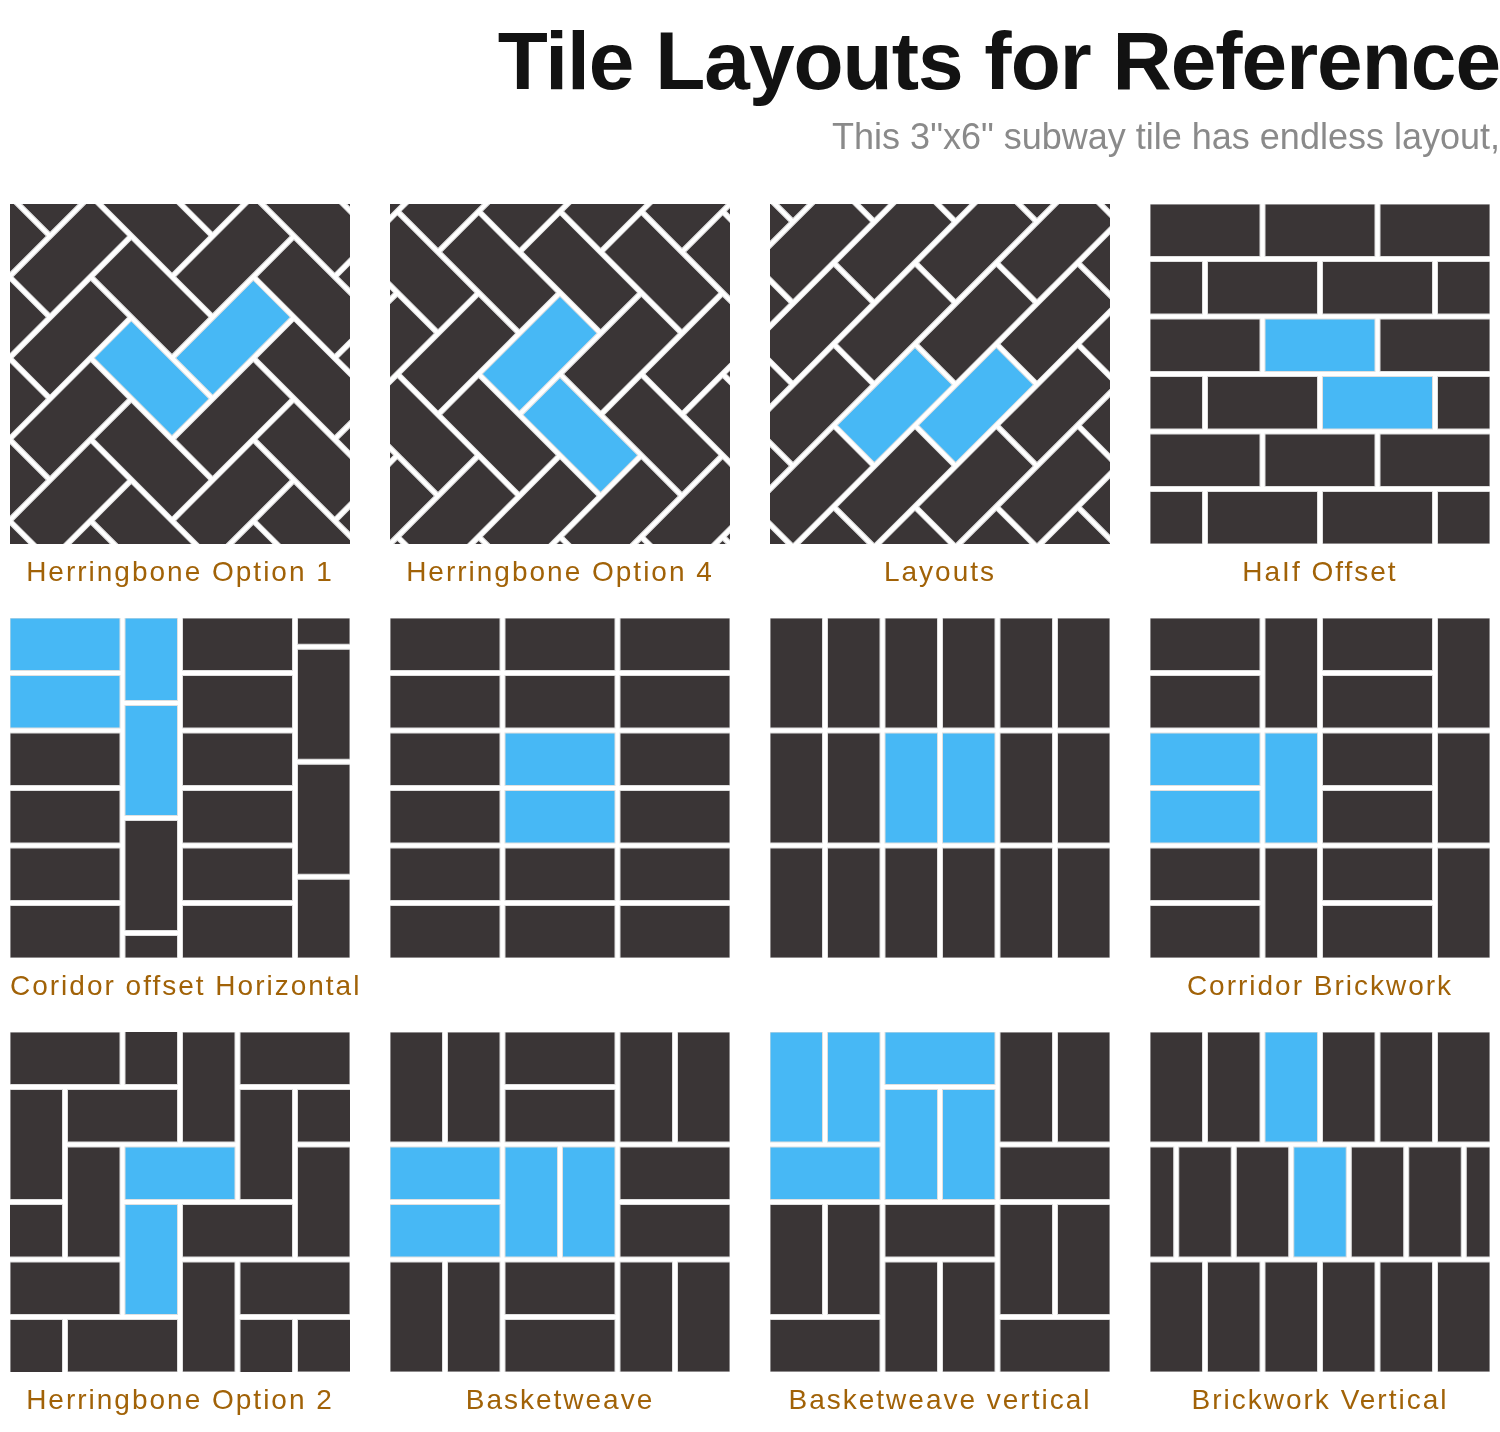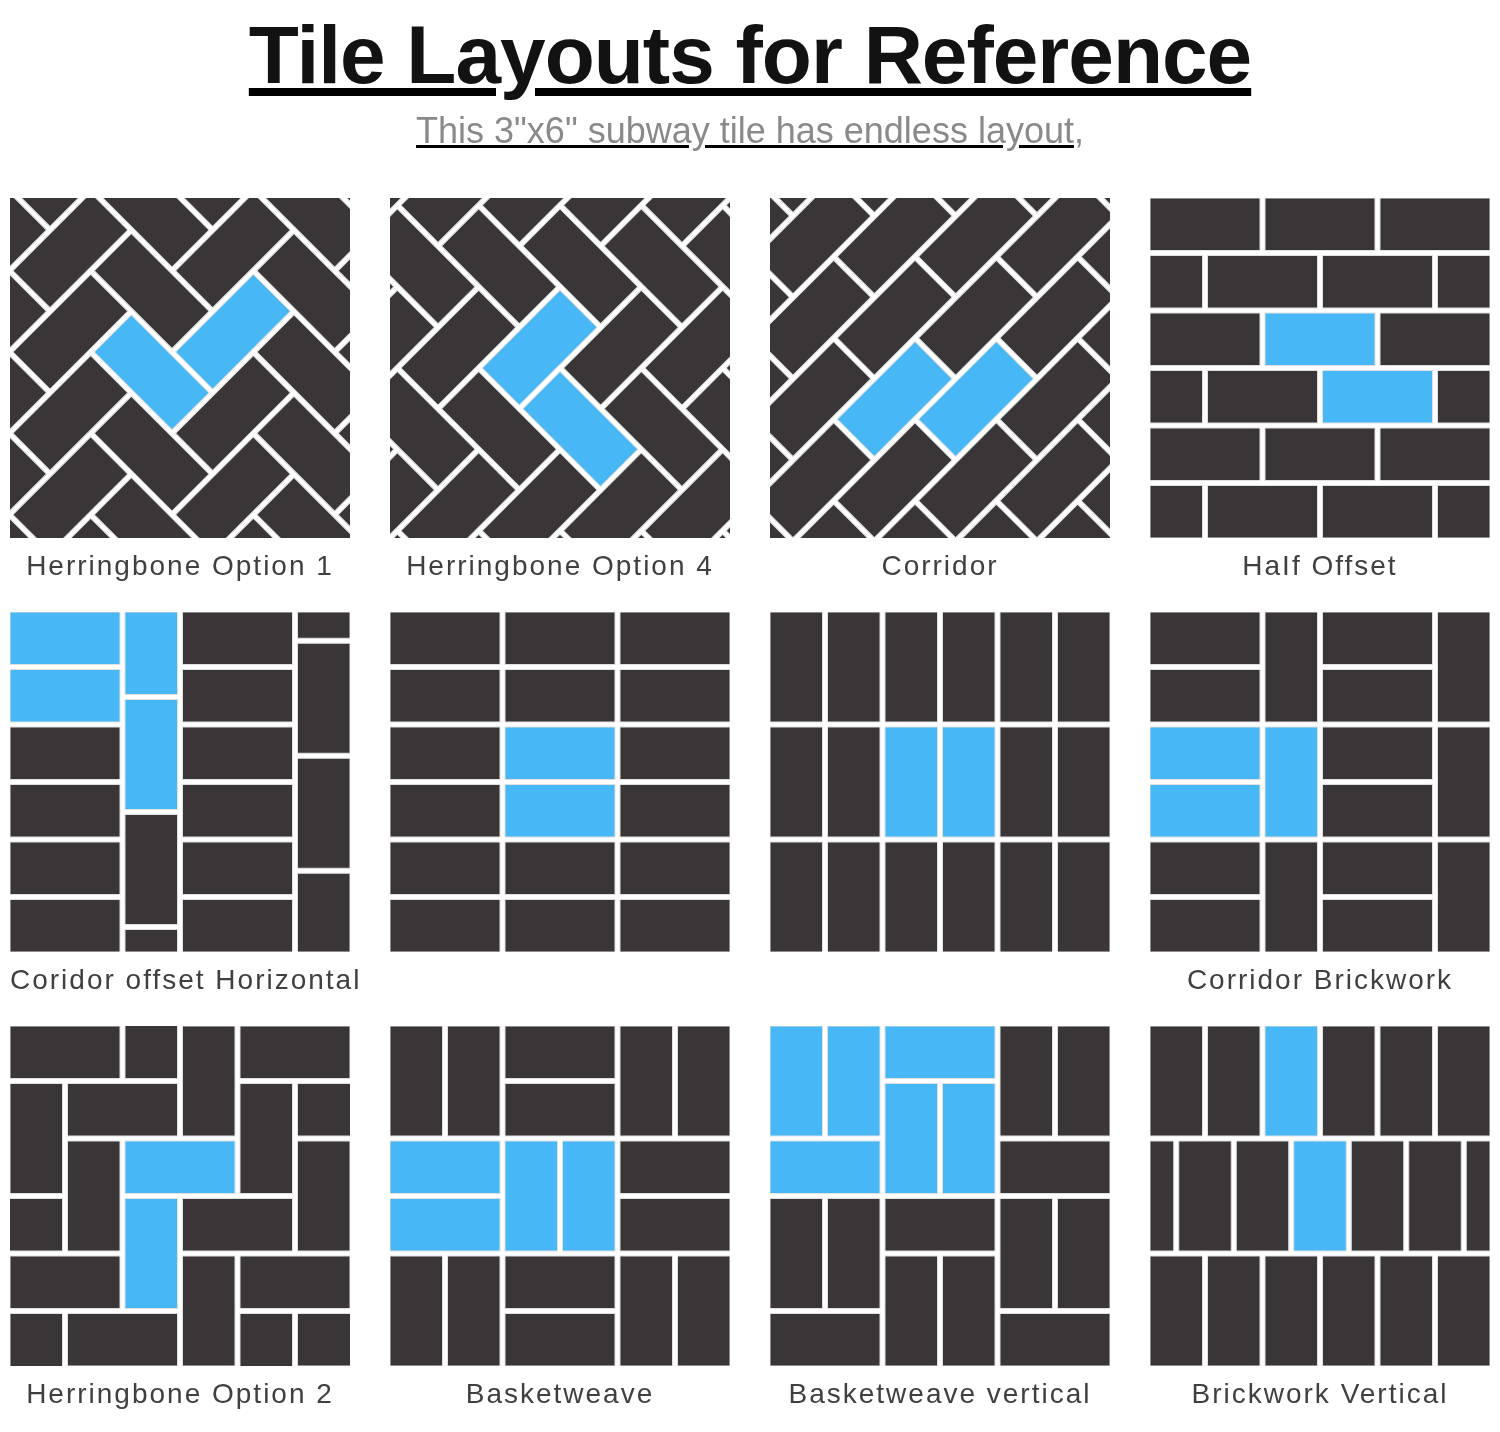--- a/index.html
+++ b/index.html
@@ -1,23 +1,23 @@
 <!DOCTYPE html>
 <html><head>
 <meta charset="utf-8">
 <style>
   html,body{margin:0;padding:0;background:#ffffff;}
   body{width:1500px;font-family:"Liberation Sans","DejaVu Sans",sans-serif;-webkit-font-smoothing:antialiased;}
-  .header{text-align:center;padding-top:12px;text-decoration:underline;}
+  .header{text-align:right;padding-top:18px;}
   .title{font-size:82px;font-weight:bold;color:#121212;letter-spacing:-1px;line-height:1.05;margin:0;}
   .subtitle{font-size:36px;color:#8a8a8a;line-height:1.28;margin-top:10px;}
   .grid{display:grid;grid-template-columns:repeat(4,340px);gap:30px 40px;justify-content:center;margin-top:44px;padding-bottom:20px;}
   .card{width:340px;}
   .card svg{display:block;width:340px;height:340px;}
-  .card .label{margin-top:12px;text-align:center;font-size:28px;color:#404040;letter-spacing:2px;white-space:nowrap;}
+  .card .label{margin-top:12px;text-align:center;font-size:28px;color:#a16207;letter-spacing:2px;white-space:nowrap;}
 </style>
 </head>
 <body>
 
 <div class="header">
   <div class="title">Tile Layouts for Reference</div>
   <div class="subtitle">
     <div>This 3"x6" subway tile has endless layout,</div>
   </div>
 </div>
@@ -378,21 +378,21 @@
           <rect x="-287.5" y="517.5" width="110" height="52.5" fill="#3a3536" stroke="#e0e0e0" stroke-width="1"></rect>
           <rect x="-172.5" y="517.5" width="110" height="52.5" fill="#3a3536" stroke="#e0e0e0" stroke-width="1"></rect>
           <rect x="-57.5" y="517.5" width="110" height="52.5" fill="#3a3536" stroke="#e0e0e0" stroke-width="1"></rect>
           <rect x="57.5" y="517.5" width="110" height="52.5" fill="#3a3536" stroke="#e0e0e0" stroke-width="1"></rect>
           <rect x="172.5" y="517.5" width="110" height="52.5" fill="#3a3536" stroke="#e0e0e0" stroke-width="1"></rect>
           <rect x="287.5" y="517.5" width="110" height="52.5" fill="#3a3536" stroke="#e0e0e0" stroke-width="1"></rect>
           <rect x="402.5" y="517.5" width="110" height="52.5" fill="#3a3536" stroke="#e0e0e0" stroke-width="1"></rect>
           <rect x="517.5" y="517.5" width="110" height="52.5" fill="#3a3536" stroke="#e0e0e0" stroke-width="1"></rect>
         </g>
       </svg>
-      <div class="label">Corridor</div>
+      <div class="label">Layouts</div>
     </div>
     <div class="card">
       <svg viewBox="0 0 340 340">
         <g>
           <rect x="0" y="0" width="110" height="52.5" fill="#3a3536" stroke="#e0e0e0" stroke-width="1"></rect>
           <rect x="115" y="0" width="110" height="52.5" fill="#3a3536" stroke="#e0e0e0" stroke-width="1"></rect>
           <rect x="230" y="0" width="110" height="52.5" fill="#3a3536" stroke="#e0e0e0" stroke-width="1"></rect>
           <rect x="0" y="57.5" width="52.5" height="52.5" fill="#3a3536" stroke="#e0e0e0" stroke-width="1"></rect>
           <rect x="57.5" y="57.5" width="110" height="52.5" fill="#3a3536" stroke="#e0e0e0" stroke-width="1"></rect>
           <rect x="172.5" y="57.5" width="110" height="52.5" fill="#3a3536" stroke="#e0e0e0" stroke-width="1"></rect>

